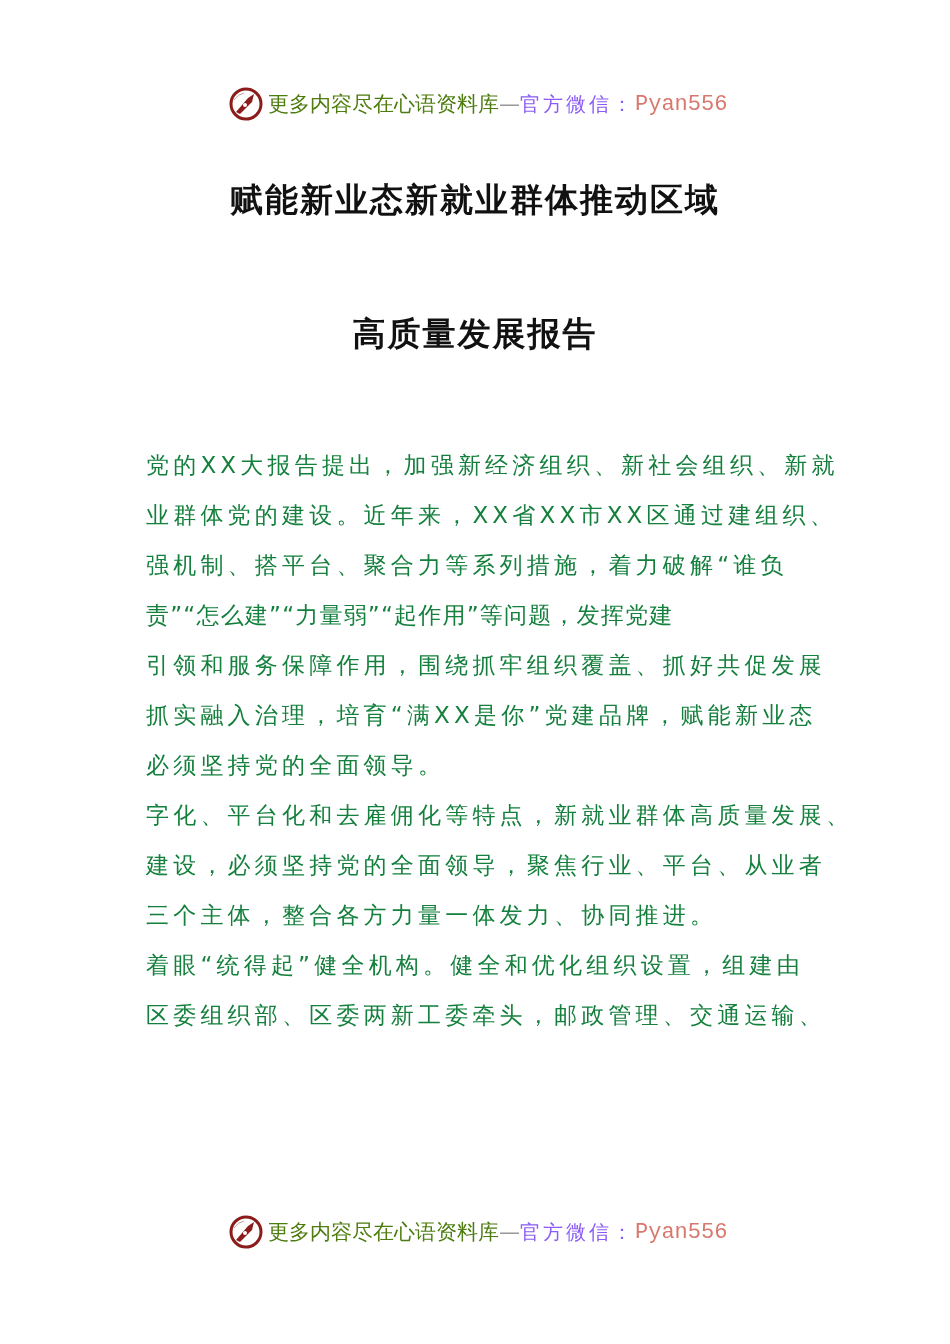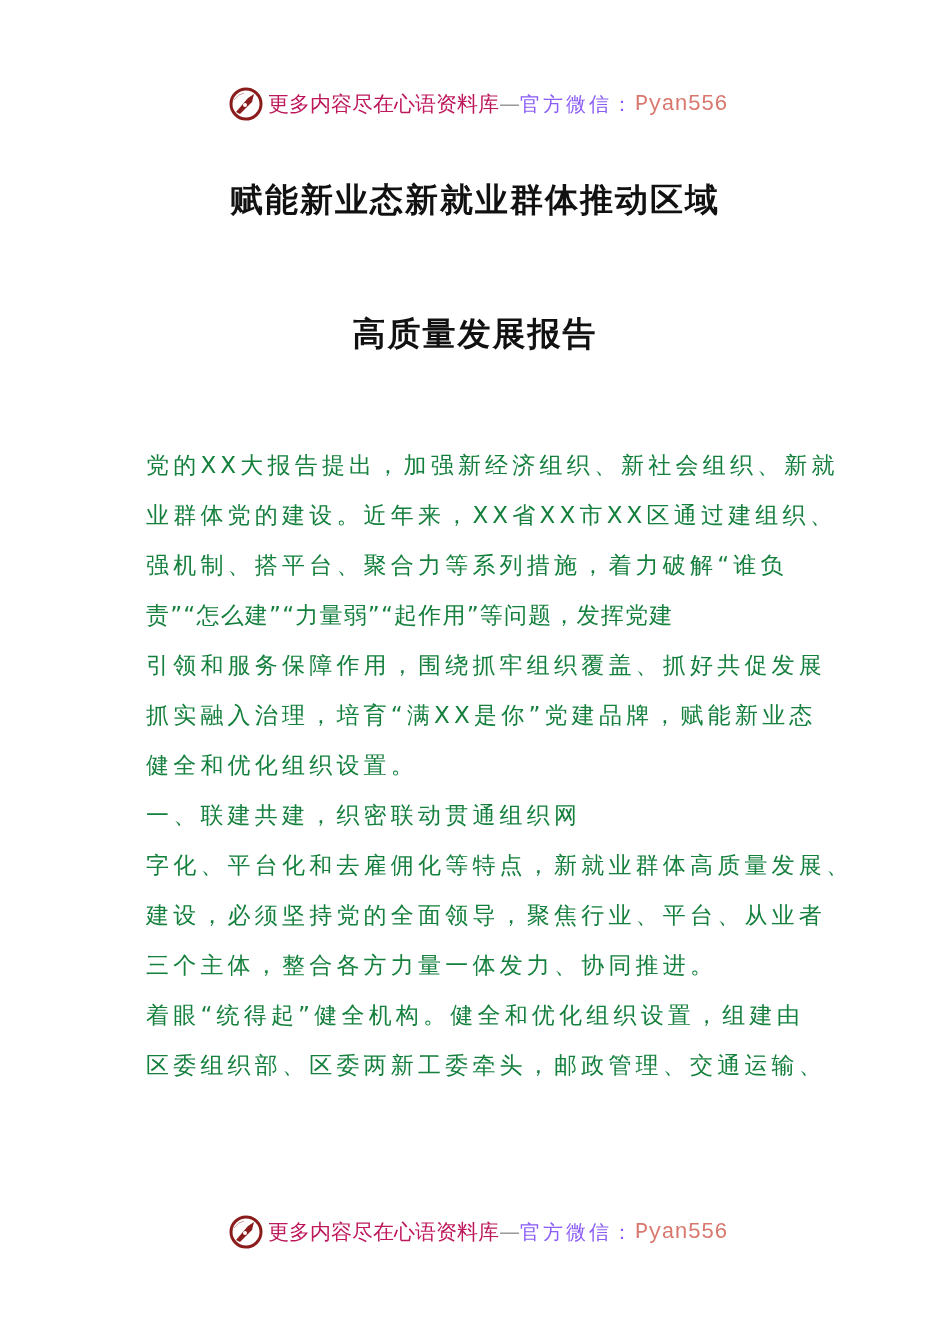--- a/index.html
+++ b/index.html
@@ -8,21 +8,21 @@
     font-family: "DejaVu Sans", "Liberation Sans", sans-serif;
     color: #111;
   }
   .watermark {
     position: absolute; left: 228px; height: 44px;
     display: flex; align-items: center; white-space: nowrap;
   }
   .watermark.top { top: 82px; }
   .watermark.bottom { top: 1210px; }
   .logo { width: 36px; height: 36px; margin-right: 4px; flex: none; }
-  .wm-main { color: #be185d; font-family: "DejaVu Serif", "Liberation Serif", serif; font-size: 21px; letter-spacing: 0px; }
+  .wm-main { color: #4d7c0f; font-family: "DejaVu Serif", "Liberation Serif", serif; font-size: 21px; letter-spacing: 0px; }
   .wm-dash { color: #9a9a9a; font-size: 21px; }
   .wm-label { color: #8b5cf6; font-family: "DejaVu Serif", "Liberation Serif", serif; font-size: 20px; letter-spacing: 3px; }
   .wm-id { color: #d9786e; font-family: Liberation Mono, monospace; font-size: 22px; }
 
   .title {
     position: absolute; left: 0; width: 950px; text-align: center;
     font-size: 33px; font-weight: bold; color: #111; letter-spacing: 2px;
     font-family: "DejaVu Sans", sans-serif;
   }
   .title.l1 { top: 178px; }
@@ -57,22 +57,21 @@
 <div class="title l1">赋能新业态新就业群体推动区域</div>
 <div class="title l2">高质量发展报告</div>
 
 <div class="body-text">
   <div class="line">党的XX大报告提出，加强新经济组织、新社会组织、新就</div>
   <div class="line">业群体党的建设。近年来，XX省XX市XX区通过建组织、</div>
   <div class="line">强机制、搭平台、聚合力等系列措施，着力破解“谁负</div>
   <div class="line tight">责”“怎么建”“力量弱”“起作用”等问题，发挥党建</div>
   <div class="line">引领和服务保障作用，围绕抓牢组织覆盖、抓好共促发展</div>
   <div class="line">抓实融入治理，培育“满XX是你”党建品牌，赋能新业态</div>
-  <div class="line">健全和优化组织设置。</div>
-  <div class="line">一、联建共建，织密联动贯通组织网</div>
+  <div class="line">必须坚持党的全面领导。</div>
   <div class="line">字化、平台化和去雇佣化等特点，新就业群体高质量发展、</div>
   <div class="line">建设，必须坚持党的全面领导，聚焦行业、平台、从业者</div>
   <div class="line">三个主体，整合各方力量一体发力、协同推进。</div>
   <div class="line">着眼“统得起”健全机构。健全和优化组织设置，组建由</div>
   <div class="line">区委组织部、区委两新工委牵头，邮政管理、交通运输、</div>
 </div>
 
 <div class="watermark bottom">
   <svg class="logo" viewBox="0 0 36 36">
     <circle cx="18" cy="18" r="15" fill="none" stroke="#8b1c1c" stroke-width="3"></circle>

